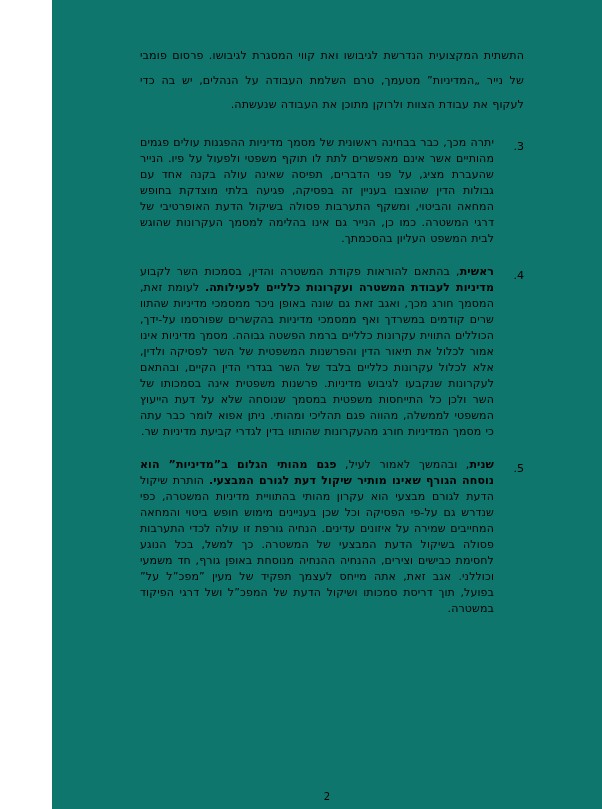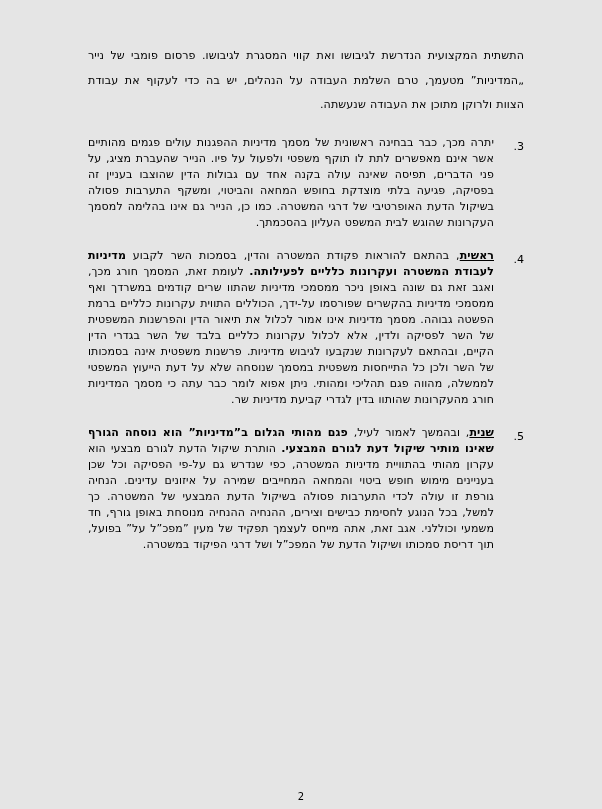--- a/index.html
+++ b/index.html
@@ -11,23 +11,23 @@
   body {
     width: 602px;
     height: 809px;
     overflow: hidden;
     font-family: "DejaVu Sans", "Liberation Sans", sans-serif;
     color: #000000;
     direction: rtl;
   }
   .page {
     position: relative;
-    width: 602px;
+    width: 550px;
     height: 809px;
-    background: #e5e5e5;
+    background: #0f766e;
     box-sizing: border-box;
     padding: 44px 78px 0 88px;
   }
   .doc-body {
     width: 100%;
   }
 
   
   p.para {
     margin: 0 0 17px 0;
@@ -63,21 +63,21 @@
     font-size: 11px;
     line-height: 16px;
     text-align: justify;
     text-justify: inter-word;
     letter-spacing: 0.01em;
     word-spacing: 0.04em;
   }
 
   
   b, .b { font-weight: bold; }
-  .bu { font-weight: bold; text-decoration: underline; }
+  .bu { font-weight: bold; }
 
   
   .page-number {
     position: absolute;
     left: 0;
     right: 0;
     bottom: 6px;
     text-align: center;
     font-size: 10px;
     line-height: 13px;

